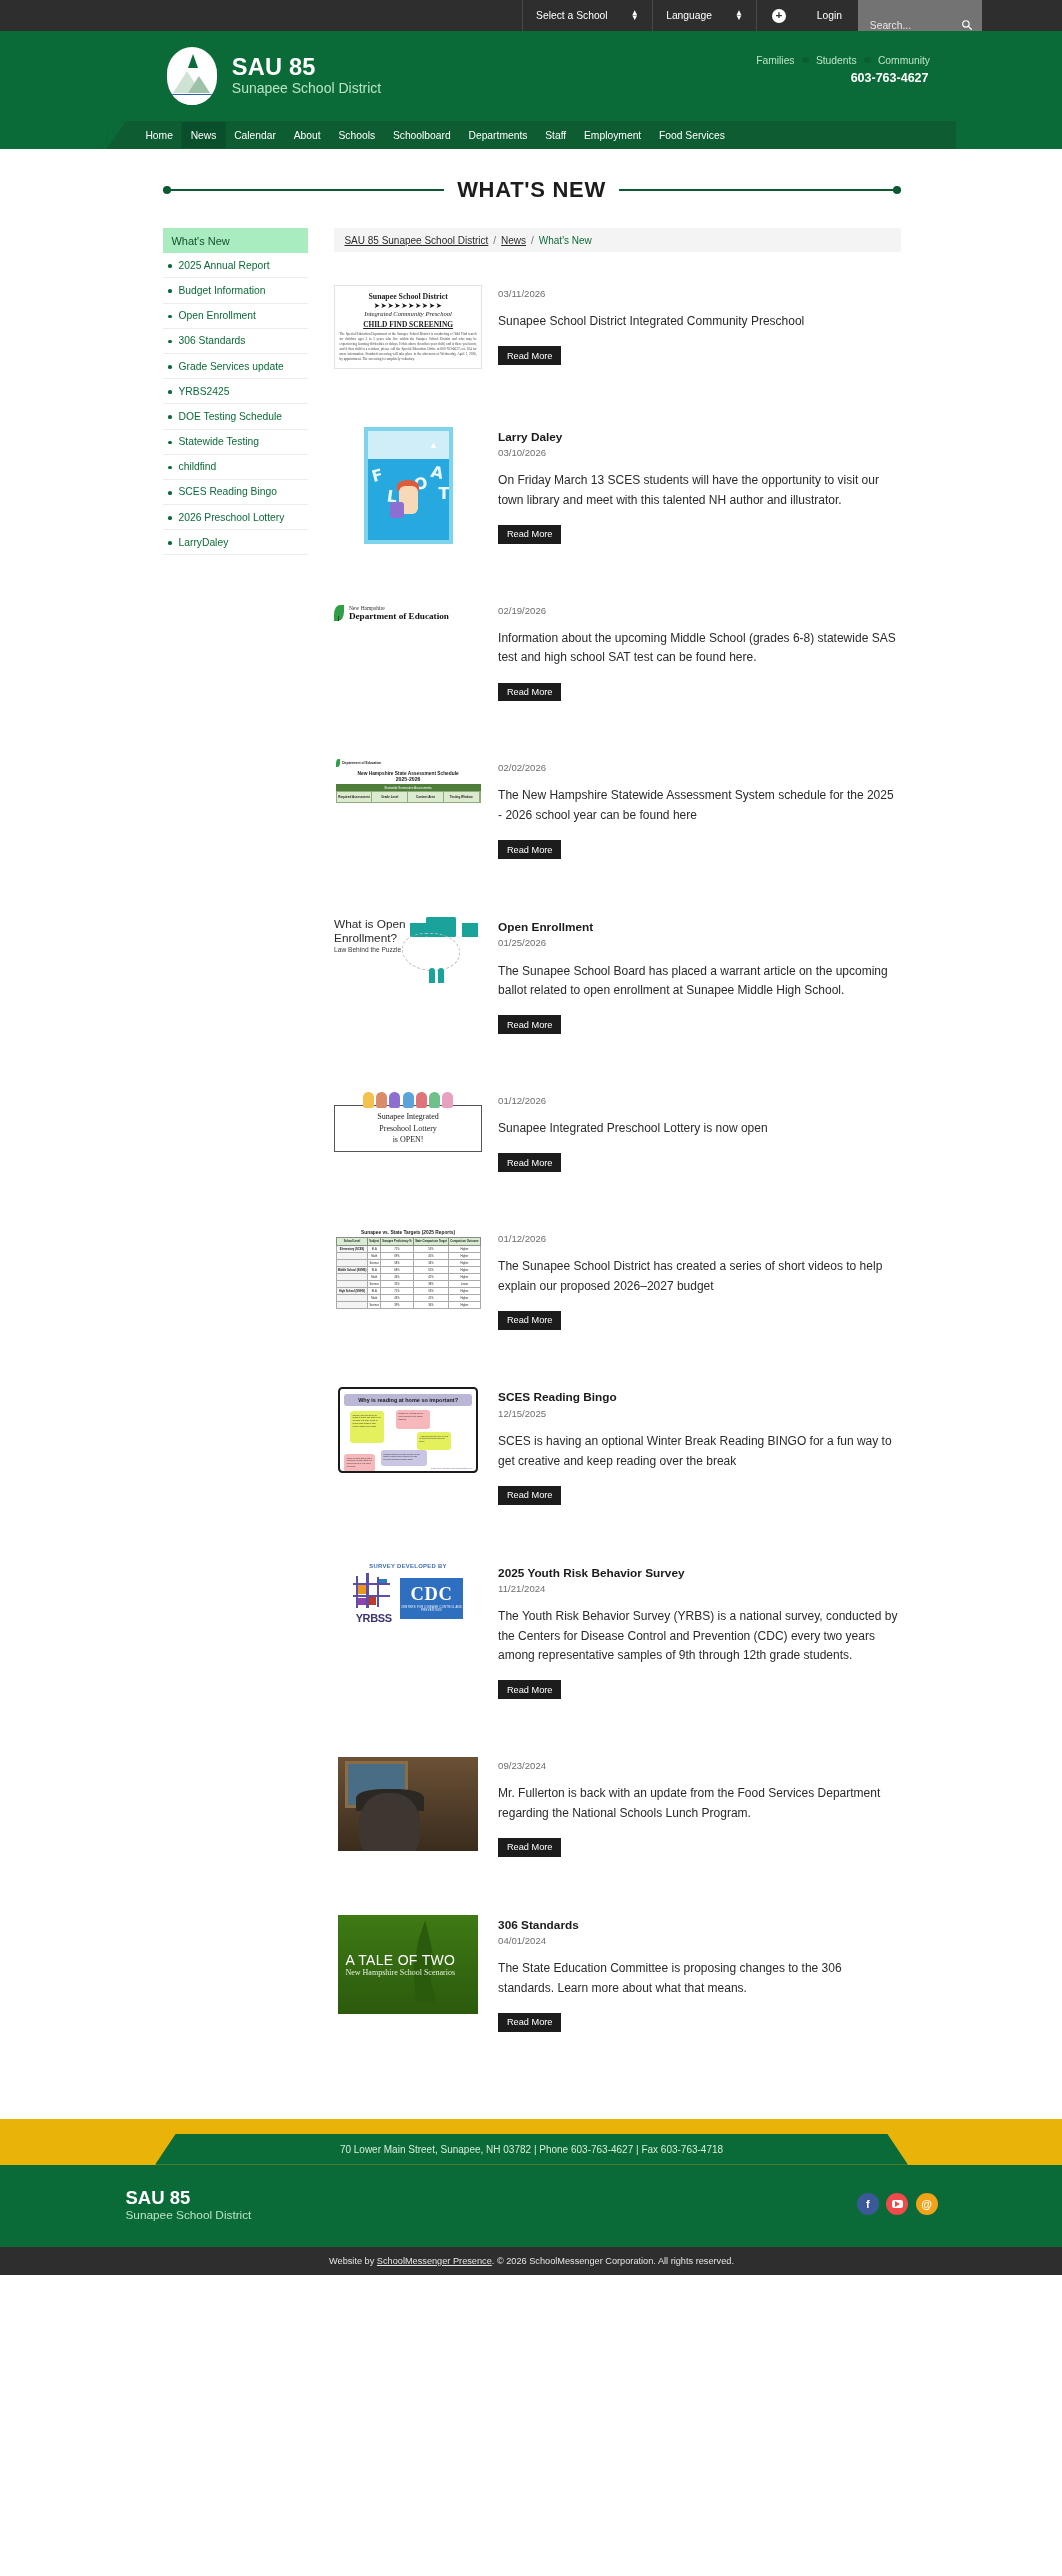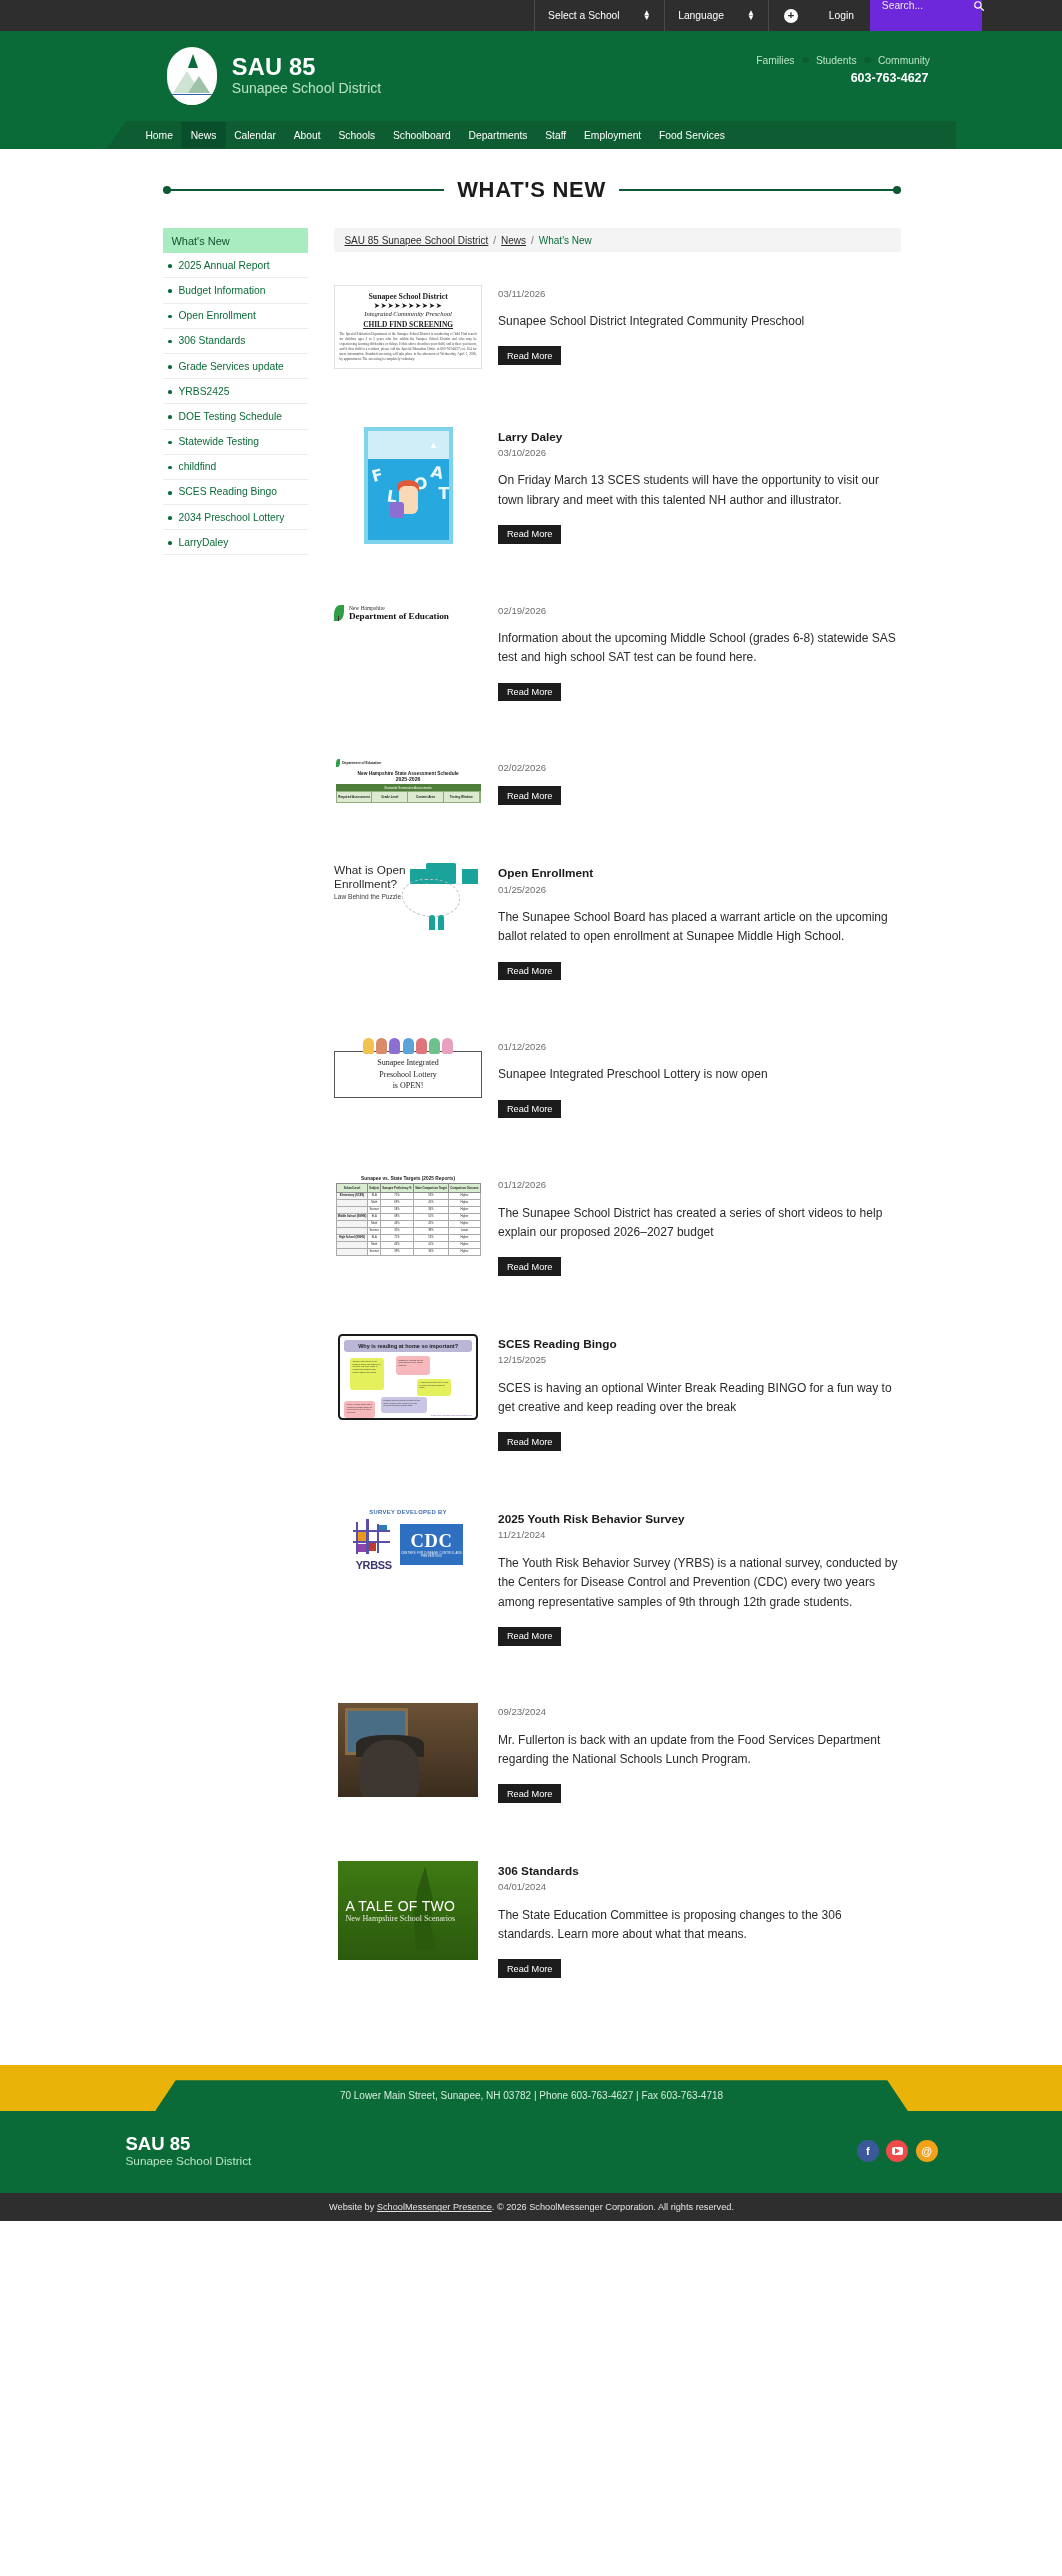--- a/index.html
+++ b/index.html
@@ -43,24 +43,24 @@
     display: flex; align-items: center; justify-content: center;
     font-size: 11.8px; font-weight: bold; line-height: 1;
   }
   .util-login {
     display: flex; align-items: center;
     padding: 0 16px;
     cursor: pointer;
     font-size: 10.3px;
   }
   .util-search {
-    background: #6d28d9;
-    display: flex; align-items: flex-start;
+    background: #737373;
+    display: flex; align-items: flex-end;
     padding: 0 10.3px 0 11.8px;
-    width: 112px;
+    width: 124px;
     gap: 4.4px;
   }
   .util-search input {
     background: transparent; border: none; outline: none;
     color: #fff; font-size: 10.3px; width: 87px;
     font-family: "Liberation Sans", sans-serif;
   }
   .util-search input::placeholder { color: #e8e8e8; }
   .search-ico { width: 11.8px; height: 11.8px; flex: 0 0 auto; cursor: pointer; }
   .util-right-pad { width: 81px; }
@@ -509,21 +509,21 @@
         <li><a>2025 Annual Report</a></li>
         <li><a>Budget Information</a></li>
         <li><a>Open Enrollment</a></li>
         <li><a>306 Standards</a></li>
         <li><a>Grade Services update</a></li>
         <li><a>YRBS2425</a></li>
         <li><a>DOE Testing Schedule</a></li>
         <li><a>Statewide Testing</a></li>
         <li><a>childfind</a></li>
         <li><a>SCES Reading Bingo</a></li>
-        <li><a>2034 Preschool Lottery</a></li>
+        <li><a>2026 Preschool Lottery</a></li>
         <li><a>LarryDaley</a></li>
       </ul>
   </aside>
 
   <div class="main-col">
     <div class="breadcrumb">
       <a>SAU 85 Sunapee School District</a>
       <span class="sep">/</span>
       <a>News</a>
       <span class="sep">/</span>
@@ -582,21 +582,21 @@
       <div class="s-h2">2025-2026</div>
       <div class="s-band">Statewide Summative Assessments</div>
       <div class="s-row">
                 <div>Required Assessment</div>
                 <div>Grade Level</div>
                 <div>Content Area</div>
                 <div>Testing Window</div>
               </div>
             </div>
           </div>
-          <div class="news-body"><div class="news-date">02/02/2026</div><a class="read-more">Read More</a></div>
+          <div class="news-body"><div class="news-date">02/02/2026</div><div class="news-desc">The New Hampshire Statewide Assessment System schedule for the 2025 - 2026 school year can be found here</div><a class="read-more">Read More</a></div>
         </div>
         <div class="news-item">
           <div class="news-thumb">
             <div class="th th-oe">
       <div class="bldg"></div>
               <div class="bl"></div>
               <div class="br"></div>
       <div class="puz"></div>
       <div class="people">
                 <i></i>

